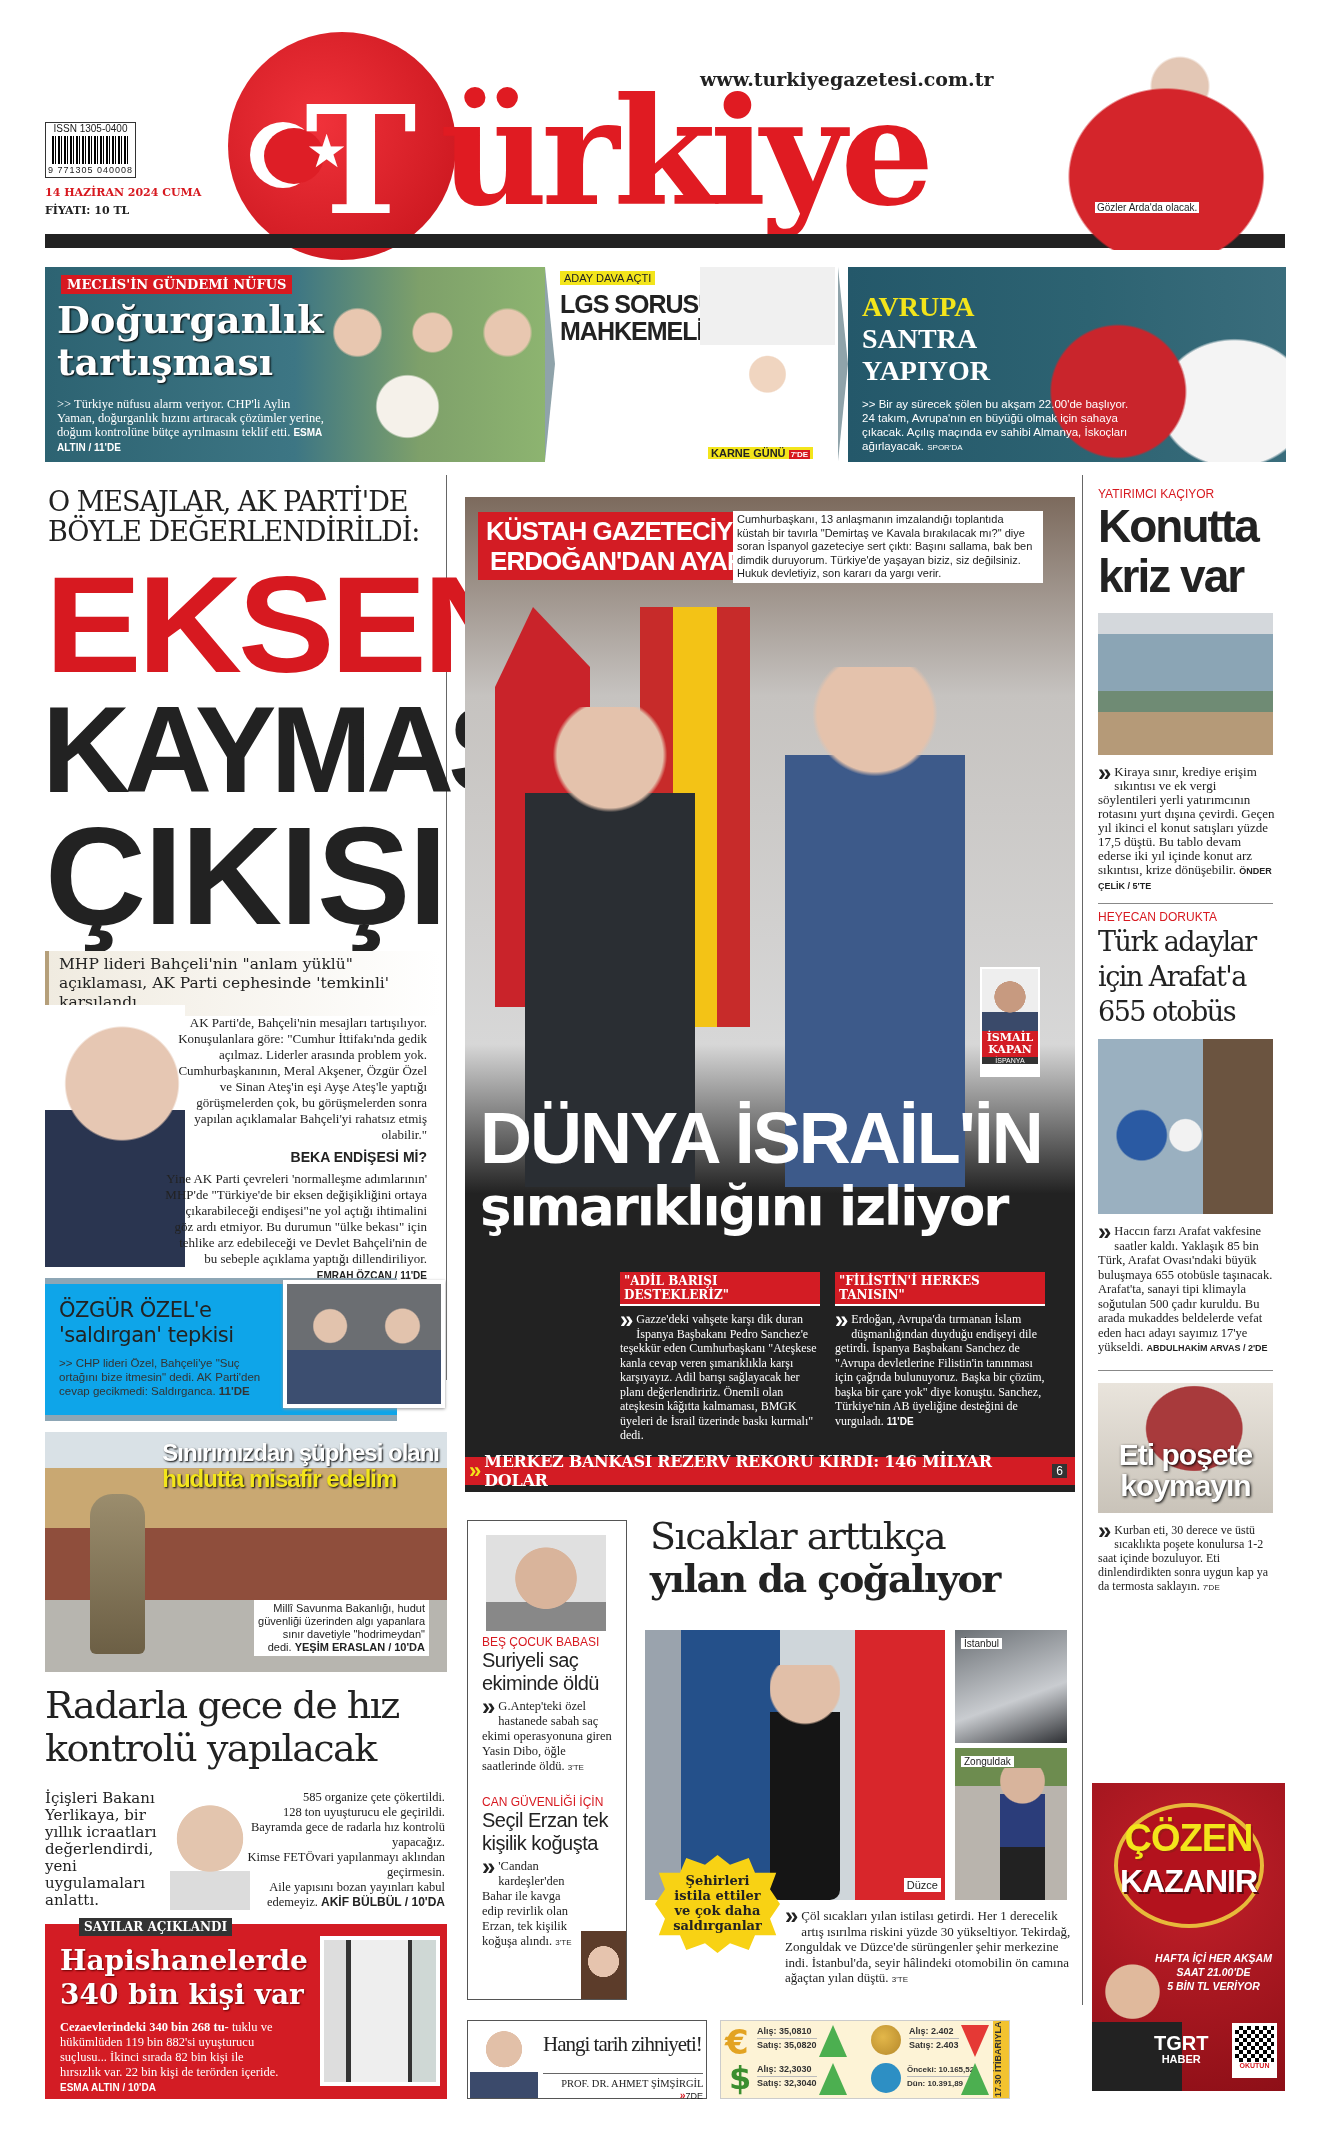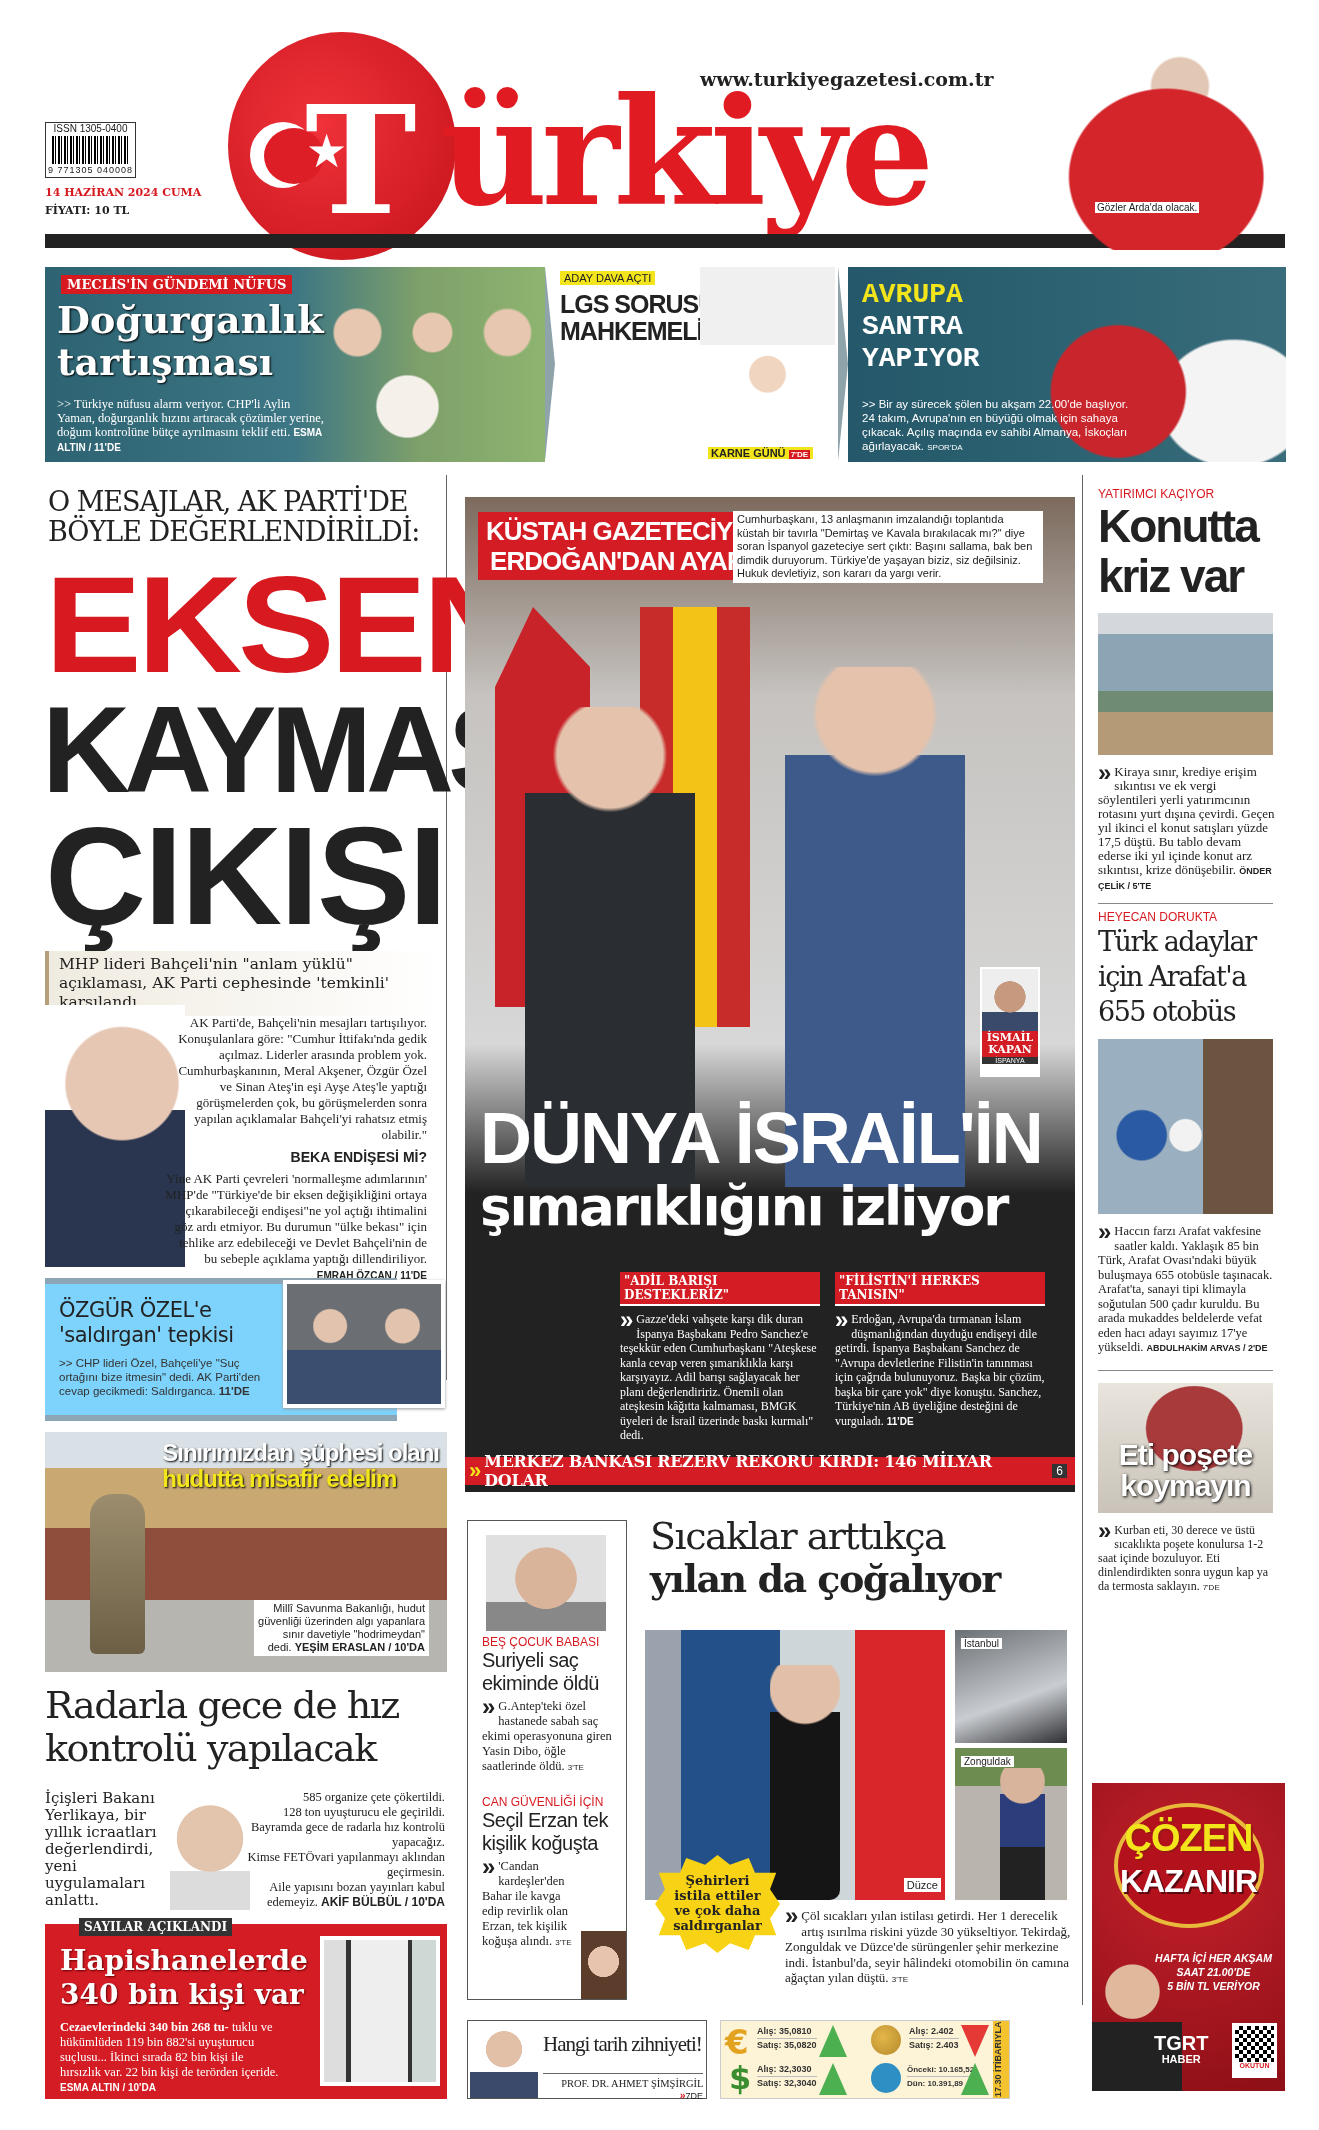--- a/index.html
+++ b/index.html
@@ -65,21 +65,21 @@
     <div>MAHKEMELİK</div>
   </div>
   <div class="abs" style="left:140px;top:0;width:135px;height:195px;background:radial-gradient(circle at 50% 55%,#f0d5c0 0 14%,transparent 15%),linear-gradient(#f0f0f0 0 40%,#fff 40%)"></div>
   <div class="abs sans" style="left:148px;top:180px;background:#f3e51b;font-size:11px;font-weight:bold;padding:0 3px">
     <span>KARNE GÜNÜ</span> <span style="background:#d71920;color:#fff;font-size:8px;padding:0 2px">7'DE</span>
   </div>
 </div>
 <div class="abs" style="left:838px;top:267px;width:0;height:0;border-top:97px solid transparent;border-bottom:97px solid transparent;border-left:10px solid #8fa3aa"></div>
 
 <div class="abs" style="left:848px;top:267px;width:438px;height:195px;background:linear-gradient(90deg,#24586a,#2d6372 55%,#3a6d7c)">
-  <div class="abs cond" style="left:14px;top:12px;font-family:Liberation Mono, monospace;font-size:28px;line-height:32px;letter-spacing:0">
+  <div class="abs cond" style="left:14px;top:24px;font-family:Liberation Serif, serif;font-size:28px;line-height:32px;letter-spacing:0">
     <div style="color:#f3e51b">AVRUPA</div>
     <div style="color:#fff">SANTRA</div>
     <div style="color:#fff">YAPIYOR</div>
   </div>
   <div class="abs" style="left:180px;top:-40px;width:258px;height:235px;background:radial-gradient(ellipse at 35% 70%,#c9252c 0 28%,transparent 29%),radial-gradient(ellipse at 80% 75%,#f4f4f4 0 25%,transparent 26%)"></div>
   <div class="abs sans" style="left:14px;top:130px;width:270px;color:#fff;font-size:11.5px;line-height:14px">
     <span>&gt;&gt; Bir ay sürecek şölen bu akşam 22.00'de başlıyor. 24 takım, Avrupa'nın en büyüğü olmak için sahaya çıkacak. Açılış maçında ev sahibi Almanya, İskoçları ağırlayacak.</span> <span style="font-size:8px">SPOR'DA</span>
   </div>
 </div>
 
@@ -93,21 +93,21 @@
 <div class="abs cond" style="left:45px;top:808px;font-size:140px;line-height:135px;color:#222;letter-spacing:-2px">ÇIKIŞI</div>
 
 <div class="abs serif" style="left:45px;top:951px;width:395px;padding:4px 0 4px 10px;border-left:4px solid #b59f7a;background:linear-gradient(90deg,#f0ebe0,#fff);font-size:15.5px;line-height:19px;color:#222">MHP lideri Bahçeli'nin "anlam yüklü" açıklaması, AK Parti cephesinde 'temkinli' karşılandı.</div>
 <div class="abs ph" style="left:45px;top:1005px;width:140px;height:262px;background:radial-gradient(circle at 55% 30%,#e6c7b3 0 28%,transparent 29%),linear-gradient(#fff 40%,#2a3550 40%)"></div>
 <div class="abs bodytxt" style="left:165px;top:1015px;width:262px;text-align:right;font-size:13px;line-height:16px">
   <p>AK Parti'de, Bahçeli'nin mesajları tartışılıyor. Konuşulanlara göre: "Cumhur İttifakı'nda gedik açılmaz. Liderler arasında problem yok. Cumhurbaşkanının, Meral Akşener, Özgür Özel ve Sinan Ateş'in eşi Ayşe Ateş'le yaptığı görüşmelerden çok, bu görüşmelerden sonra yapılan açıklamalar Bahçeli'yi rahatsız etmiş olabilir."</p>
   <p class="sans" style="font-weight:bold;font-size:14px;margin:6px 0">BEKA ENDİŞESİ Mİ?</p>
   <p><span>Yine AK Parti çevreleri 'normalleşme adımlarının' MHP'de "Türkiye'de bir eksen değişikliğini ortaya çıkarabileceği endişesi"ne yol açtığı ihtimalini göz ardı etmiyor. Bu durumun "ülke bekası" için tehlike arz edebileceği ve Devlet Bahçeli'nin de bu sebeple açıklama yaptığı dillendiriliyor.</span> <b class="sans" style="font-size:10px">EMRAH ÖZCAN / 11'DE</b></p>
 </div>
 
-<div class="abs" style="left:45px;top:1278px;width:352px;height:143px;background:#7dd3fc;border-top:6px solid #8da6b5;border-bottom:6px solid #8da6b5">
+<div class="abs" style="left:45px;top:1278px;width:352px;height:143px;background:#0ea5e9;border-top:6px solid #8da6b5;border-bottom:6px solid #8da6b5">
   <div class="abs" style="left:14px;top:14px;font-family:'DejaVu Sans',sans-serif;font-size:21px;line-height:25px;color:#222;letter-spacing:-0.5px">
     <div>ÖZGÜR ÖZEL'e</div>
     <div>'saldırgan' tepkisi</div>
   </div>
   <div class="abs sans" style="left:14px;top:72px;width:215px;font-size:11.5px;line-height:14px;color:#333">
     <span>&gt;&gt; CHP lideri Özel, Bahçeli'ye "Suç ortağını bize itmesin" dedi. AK Parti'den cevap gecikmedi: Saldırganca.</span> <b>11'DE</b>
   </div>
   <div class="abs" style="left:238px;top:-4px;width:162px;height:128px;border:4px solid #fff;box-shadow:0 1px 3px #999;background:radial-gradient(circle at 28% 35%,#e2c3ad 0 12%,transparent 13%),radial-gradient(circle at 75% 35%,#e2c3ad 0 12%,transparent 13%),linear-gradient(#6b6e72 55%,#3c4e70 55%)"></div>
 </div>
 

